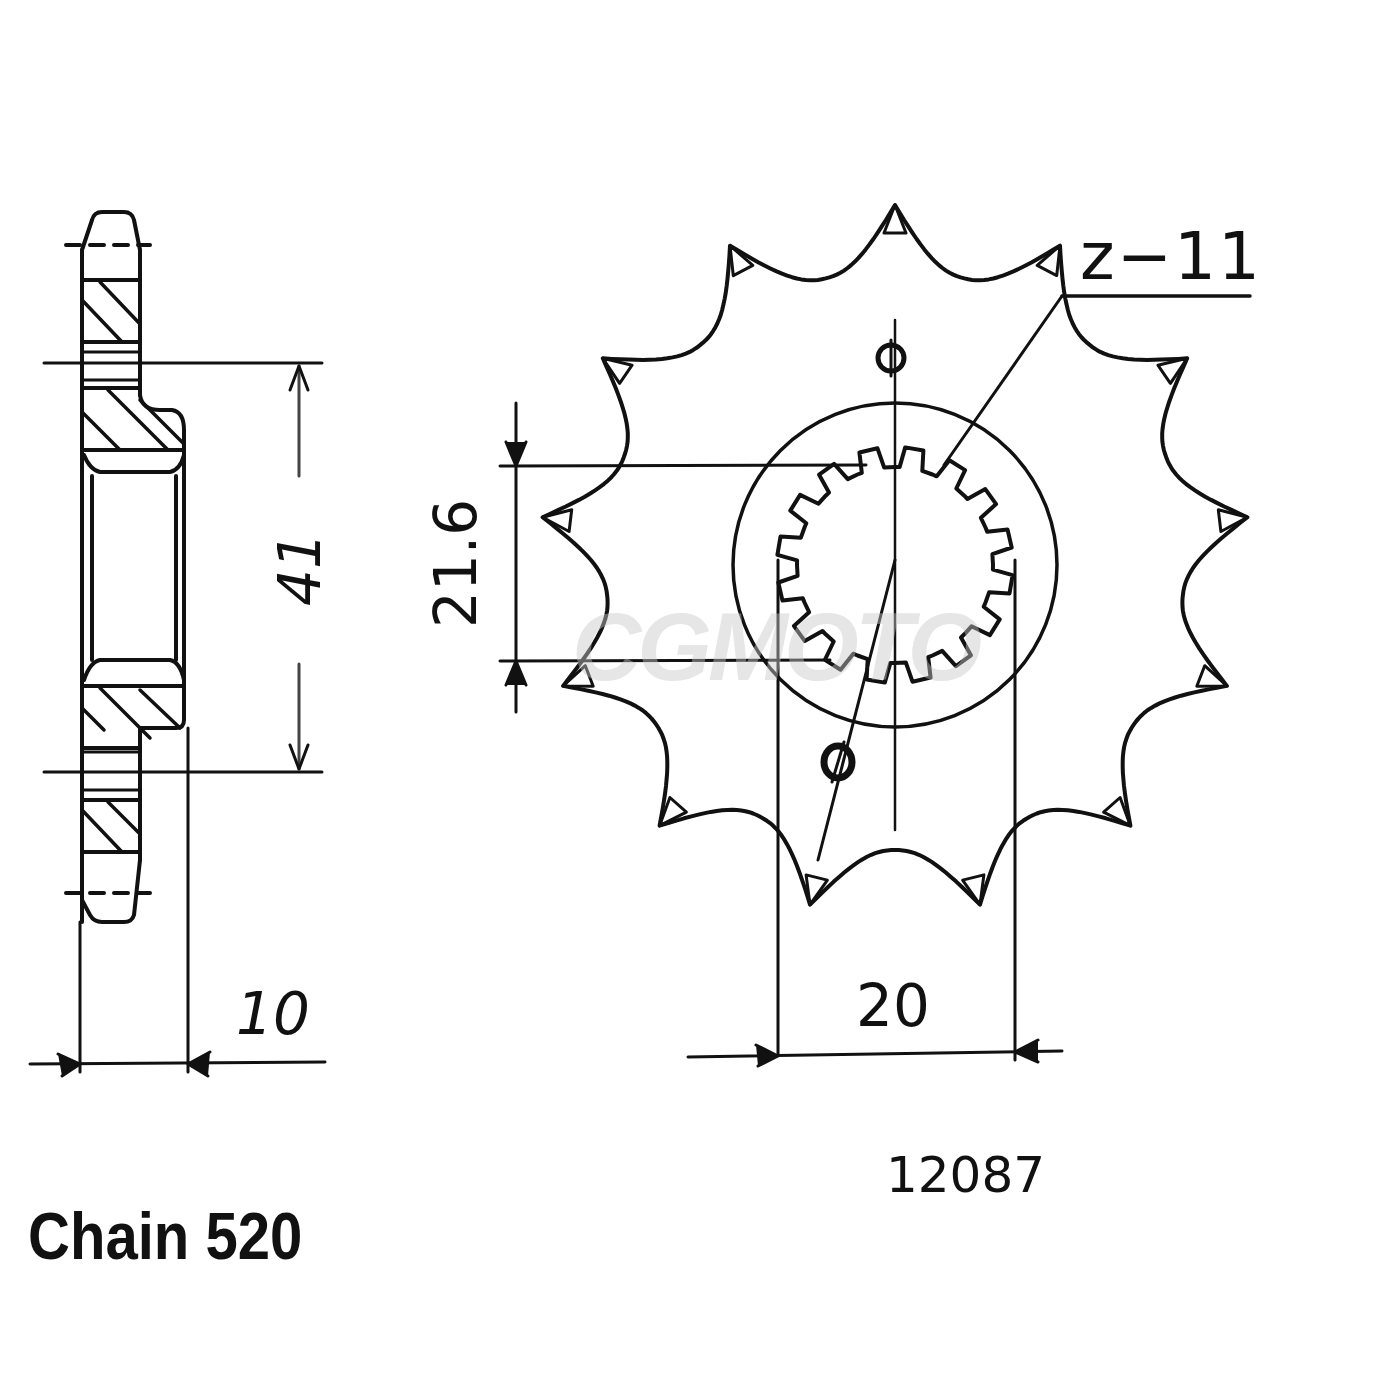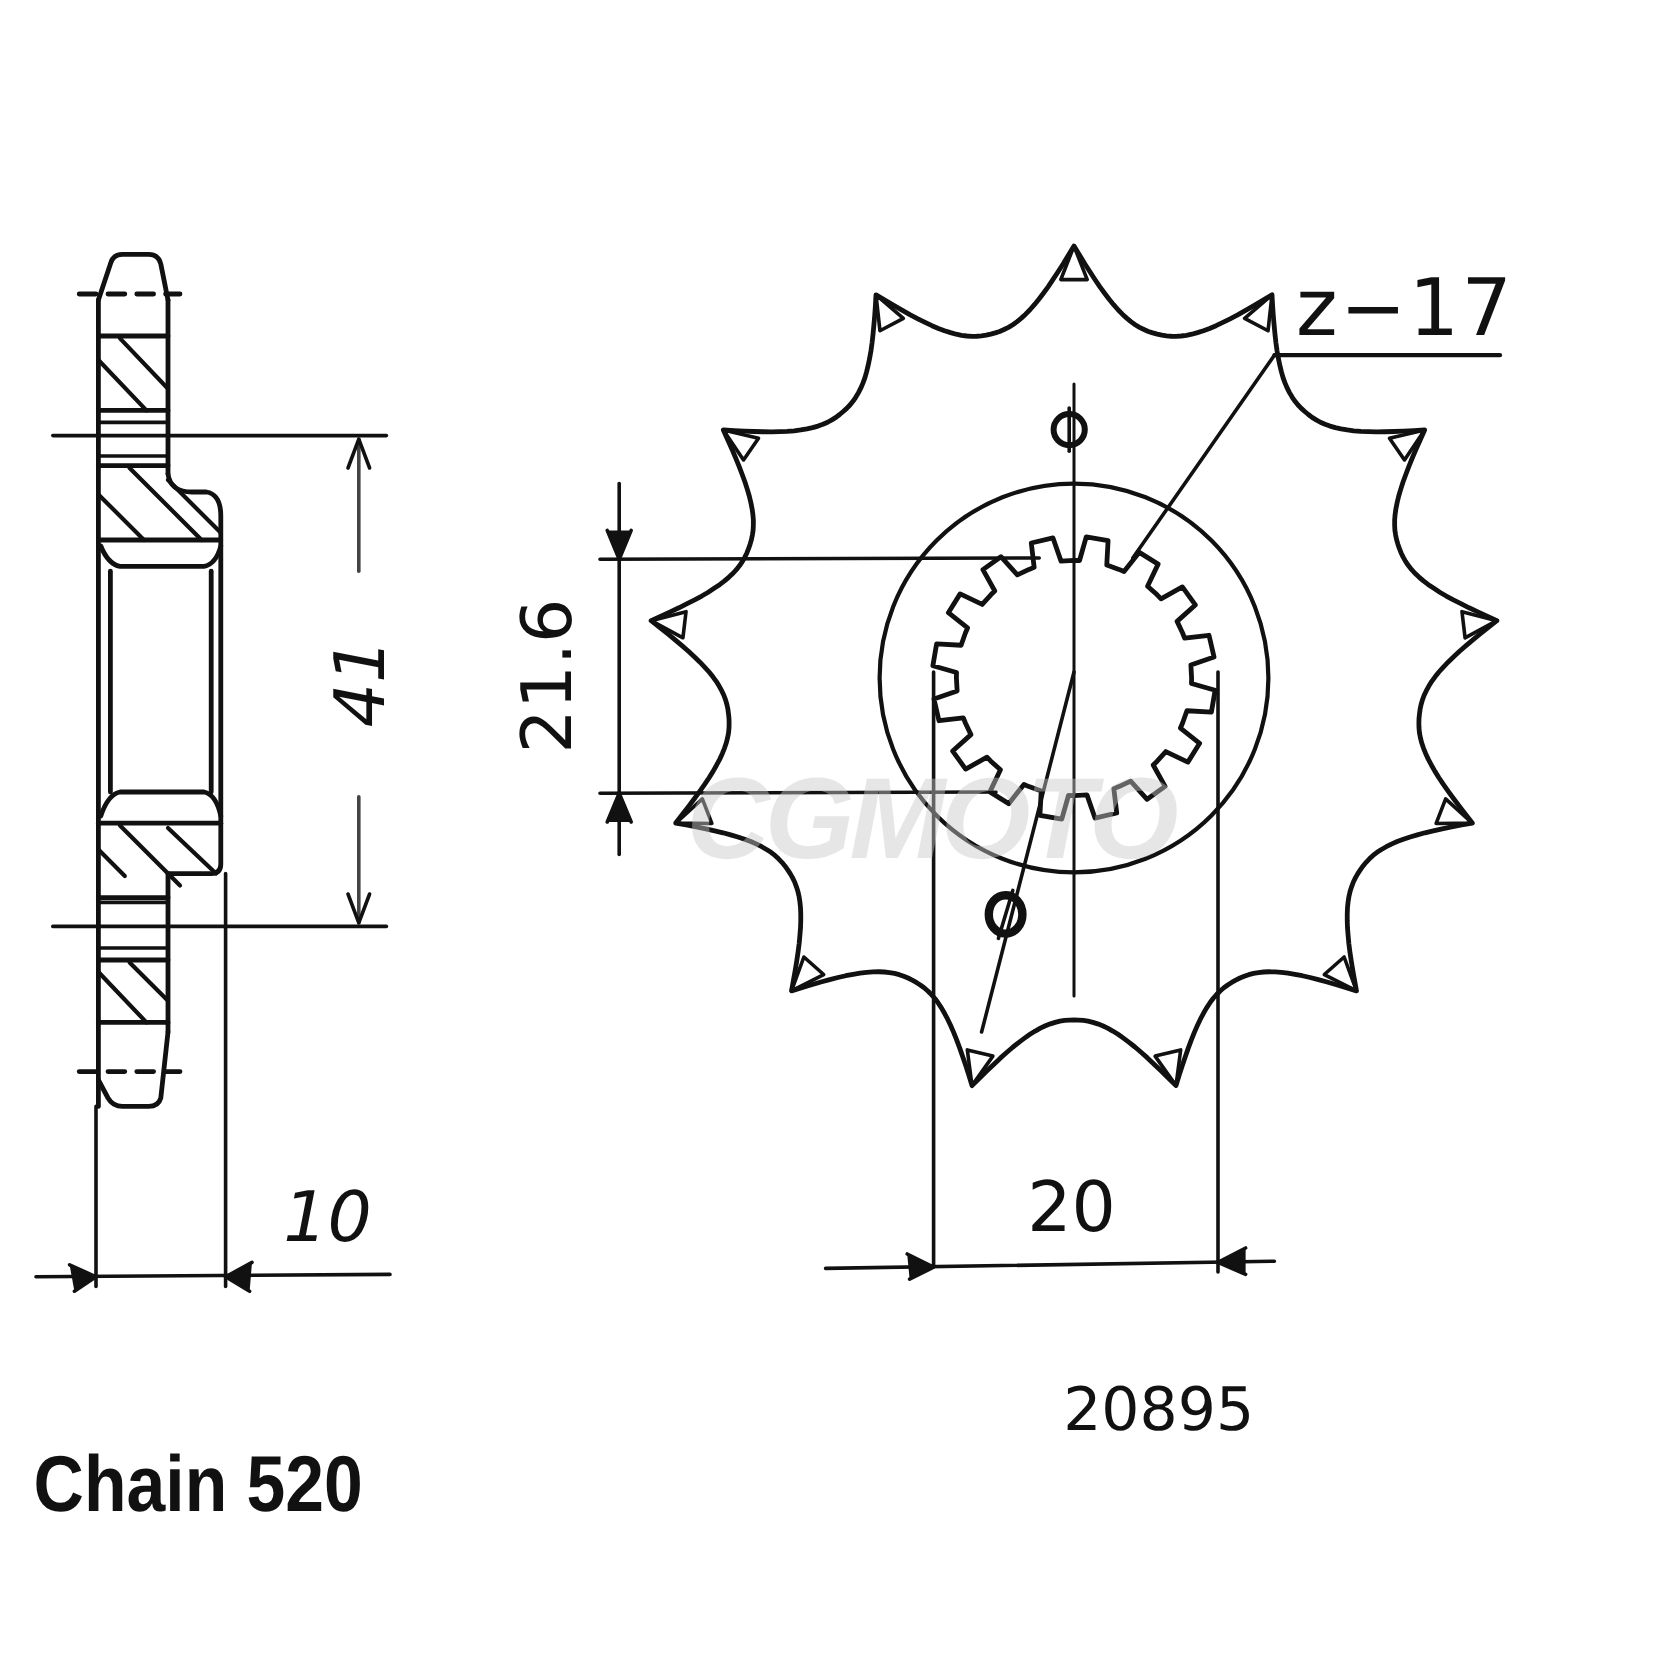--- a/index.html
+++ b/index.html
@@ -131,20 +131,20 @@
     <g stroke-width="3">
       <line x1="778" y1="560" x2="778" y2="1055"></line>
       <line x1="1015" y1="560" x2="1015" y2="1060"></line>
       <line x1="688" y1="1057" x2="1062" y2="1051"></line>
       <path d="M756,1045 L778,1056 L758,1066" fill="#111"></path>
       <path d="M1038,1040 L1015,1052 L1038,1062" fill="#111"></path>
     </g>
   </g>
 </svg>
 
-<div class="lbl ztext" style="left:1080px;top:218px;">z−17</div>
+<div class="lbl ztext" style="left:1080px;top:218px;">z−11</div>
 <div class="lbl dim dimv" style="left:266px;top:606px;transform:rotate(-90deg);">41</div>
 <div class="lbl dim dimv" style="left:422px;top:628px;transform:rotate(-90deg);font-style:normal;">21.6</div>
 <div class="lbl dim" style="left:856px;top:972px;font-style:normal;">20</div>
 <div class="lbl dim" style="left:236px;top:980px;">10</div>
-<div class="lbl part" style="left:886px;top:1146px;">20895</div>
+<div class="lbl part" style="left:886px;top:1146px;">12087</div>
 <div class="lbl chain" style="left:28px;top:1198px;">Chain 520</div>
-<div class="lbl wm" style="left:572px;top:628px;">CGMOTO</div>
+<div class="lbl wm" style="left:572px;top:592px;">CGMOTO</div>
 
 </body></html>

